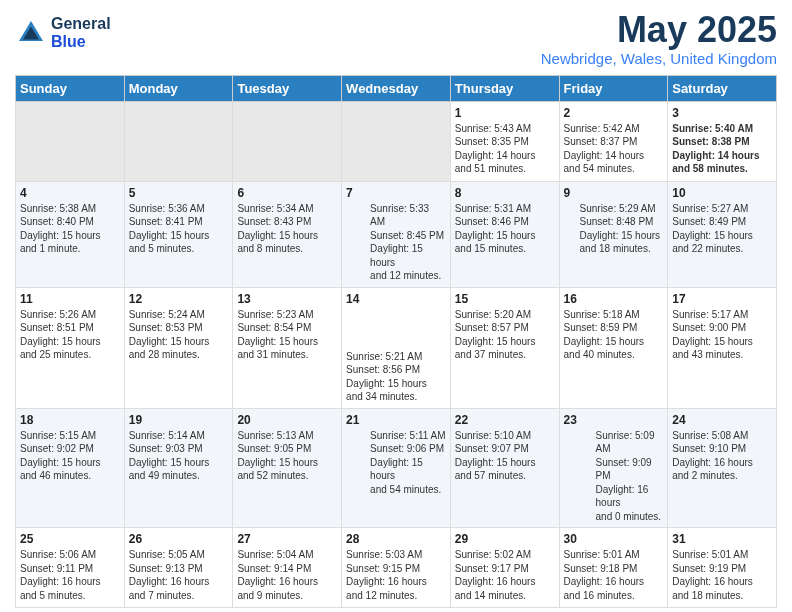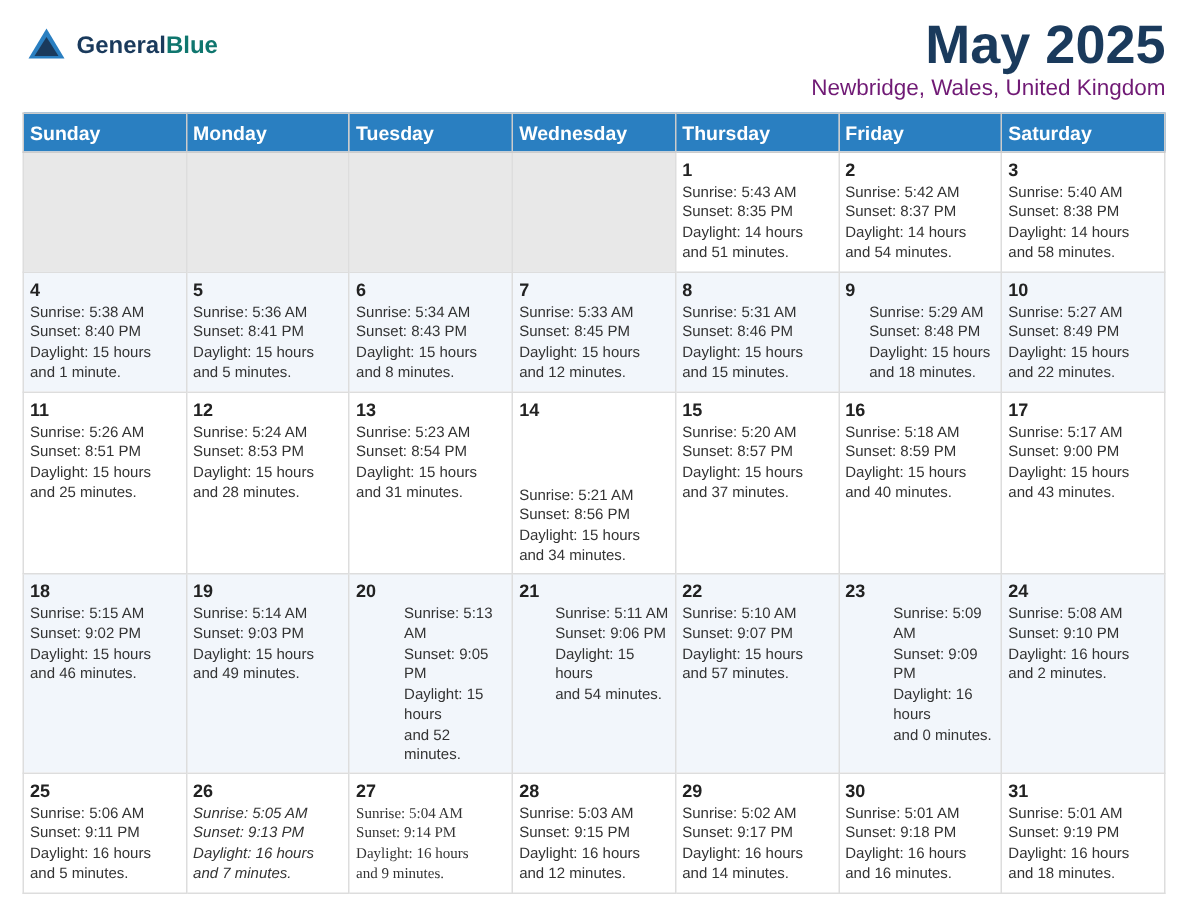--- a/index.html
+++ b/index.html
@@ -19,45 +19,45 @@
       align-items: flex-start;
       margin-bottom: 8px;
     }
     .logo {
       display: flex;
       align-items: center;
       margin-top: 5px;
     }
     .logo-text {
       display: flex;
-      flex-direction: row;
+      flex-direction: column;
       font-size: 16px;
       font-weight: bold;
       color: #1a3a5c;
       line-height: 1.1;
     }
     .logo-text .general { color: #1a3a5c; }
-    .logo-text .blue { color: #0f766e; }
+    .logo-text .blue { color: #1d4ed8; }
     .logo-icon {
       width: 32px;
       height: 32px;
       margin-right: 4px;
     }
     .title-area {
       text-align: right;
     }
     .month-title {
       font-size: 36px;
       font-weight: bold;
       color: #1a3a5c;
       line-height: 1.1;
     }
     .location {
       font-size: 15px;
-      color: #701a75;
+      color: #3b82f6;
     }
     table {
       width: 100%;
       border-collapse: collapse;
       table-layout: fixed;
     }
     thead tr th {
       background-color: #2a7fc1;
       color: #fff;
       font-size: 13px;
@@ -141,21 +141,21 @@
           </td>
           <td>
             <span class="day-num">2</span>
             <div class="cell-content" style="white-space: pre-line;">Sunrise: 5:42 AM
 Sunset: 8:37 PM
 Daylight: 14 hours
 and 54 minutes.</div>
           </td>
           <td>
             <span class="day-num">3</span>
-            <div class="cell-content" style="white-space: pre-line;">Sunrise: 5:40 AM
+            <div class="cell-content" style="white-space: pre-line; font-weight: bold;">Sunrise: 5:40 AM
 Sunset: 8:38 PM
 Daylight: 14 hours
 and 58 minutes.</div>
           </td>
         </tr>
         <tr>
           <td>
             <span class="day-num">4</span>
             <div class="cell-content" style="white-space: pre-line;">Sunrise: 5:38 AM
 Sunset: 8:40 PM
@@ -171,21 +171,21 @@
           </td>
           <td>
             <span class="day-num">6</span>
             <div class="cell-content" style="white-space: pre-line;">Sunrise: 5:34 AM
 Sunset: 8:43 PM
 Daylight: 15 hours
 and 8 minutes.</div>
           </td>
           <td>
             <span class="day-num">7</span>
-            <div class="cell-content" style="white-space: pre-line;">Sunrise: 5:33 AM
+            <div class="cell-content" style="white-space: pre-line; margin-left: 24px;">Sunrise: 5:33 AM
 Sunset: 8:45 PM
 Daylight: 15 hours
 and 12 minutes.</div>
           </td>
           <td>
             <span class="day-num">8</span>
             <div class="cell-content" style="white-space: pre-line;">Sunrise: 5:31 AM
 Sunset: 8:46 PM
 Daylight: 15 hours
 and 15 minutes.</div>
@@ -266,21 +266,21 @@
           </td>
           <td>
             <span class="day-num">19</span>
             <div class="cell-content" style="white-space: pre-line;">Sunrise: 5:14 AM
 Sunset: 9:03 PM
 Daylight: 15 hours
 and 49 minutes.</div>
           </td>
           <td>
             <span class="day-num">20</span>
-            <div class="cell-content" style="white-space: pre-line; margin-left: 32px;">Sunrise: 5:13 AM
+            <div class="cell-content" style="white-space: pre-line;">Sunrise: 5:13 AM
 Sunset: 9:05 PM
 Daylight: 15 hours
 and 52 minutes.</div>
           </td>
           <td>
             <span class="day-num">21</span>
             <div class="cell-content" style="white-space: pre-line; margin-left: 24px;">Sunrise: 5:11 AM
 Sunset: 9:06 PM
 Daylight: 15 hours
 and 54 minutes.</div>
@@ -310,28 +310,28 @@
         <tr>
           <td>
             <span class="day-num">25</span>
             <div class="cell-content" style="white-space: pre-line;">Sunrise: 5:06 AM
 Sunset: 9:11 PM
 Daylight: 16 hours
 and 5 minutes.</div>
           </td>
           <td>
             <span class="day-num">26</span>
-            <div class="cell-content" style="white-space: pre-line; font-style: italic;">Sunrise: 5:05 AM
+            <div class="cell-content" style="white-space: pre-line;">Sunrise: 5:05 AM
 Sunset: 9:13 PM
 Daylight: 16 hours
 and 7 minutes.</div>
           </td>
           <td>
             <span class="day-num">27</span>
-            <div class="cell-content" style="white-space: pre-line; font-family: Liberation Serif, serif;">Sunrise: 5:04 AM
+            <div class="cell-content" style="white-space: pre-line;">Sunrise: 5:04 AM
 Sunset: 9:14 PM
 Daylight: 16 hours
 and 9 minutes.</div>
           </td>
           <td>
             <span class="day-num">28</span>
             <div class="cell-content" style="white-space: pre-line;">Sunrise: 5:03 AM
 Sunset: 9:15 PM
 Daylight: 16 hours
 and 12 minutes.</div>

